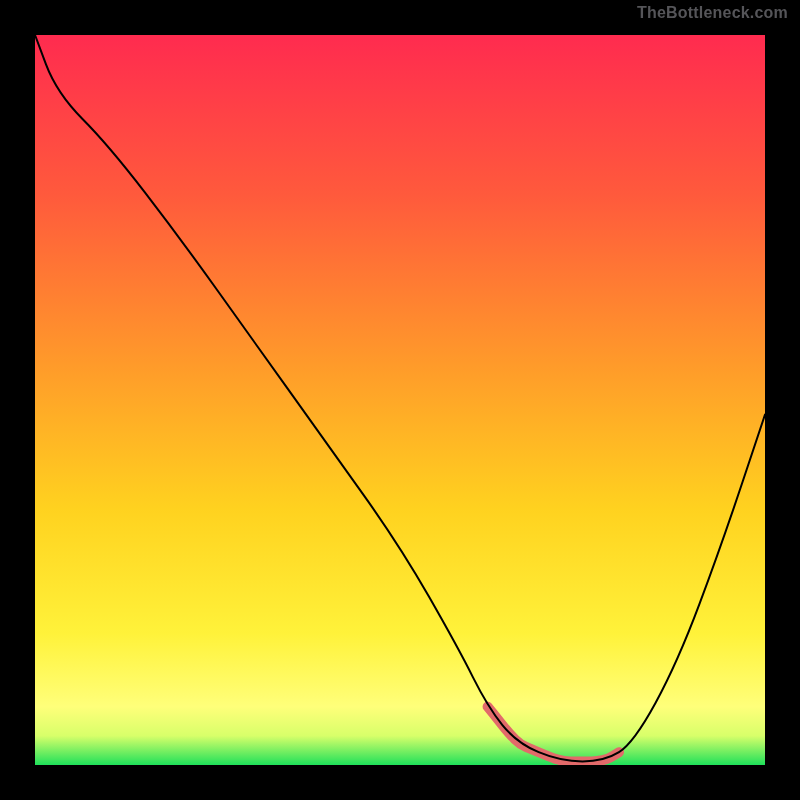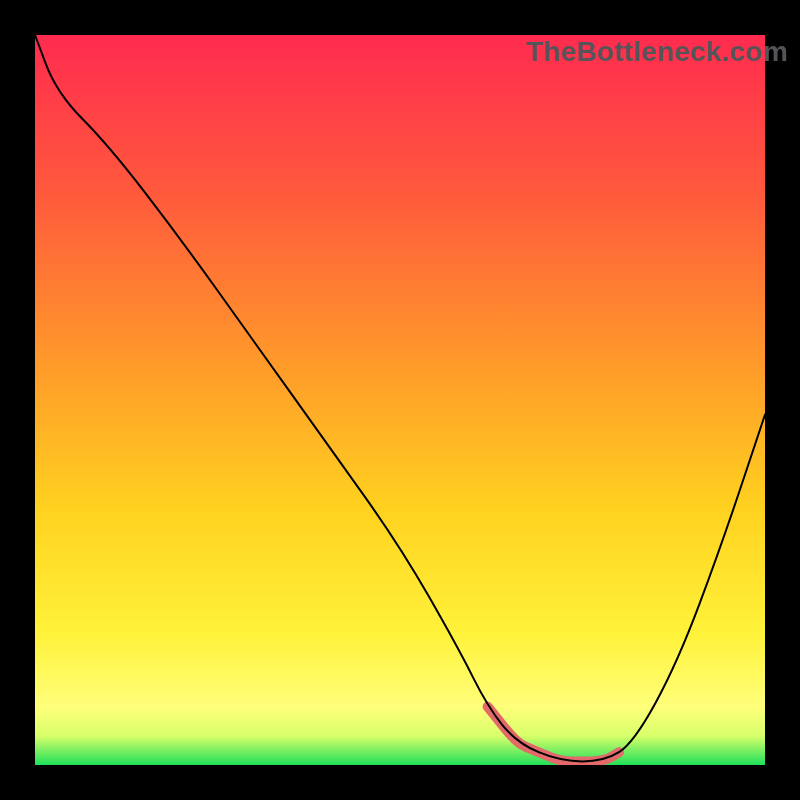--- a/index.html
+++ b/index.html
@@ -8,26 +8,25 @@
     position: relative;
     width: 800px;
     height: 800px;
     background: #000;
   }
   .watermark {
     position: absolute;
     top: 4px;
     right: 12px;
     font-family: Arial, Helvetica, sans-serif;
-    font-size: 28px;
+    font-size: 16px;
     font-weight: 600;
     color: #555559;
     letter-spacing: 0.2px;
     user-select: none;
-    margin-top: 32px;
   }
   .plot {
     position: absolute;
     left: 35px;
     top: 35px;
     width: 730px;
     height: 730px;
   }
   .plot svg { display: block; }
   .curve {

